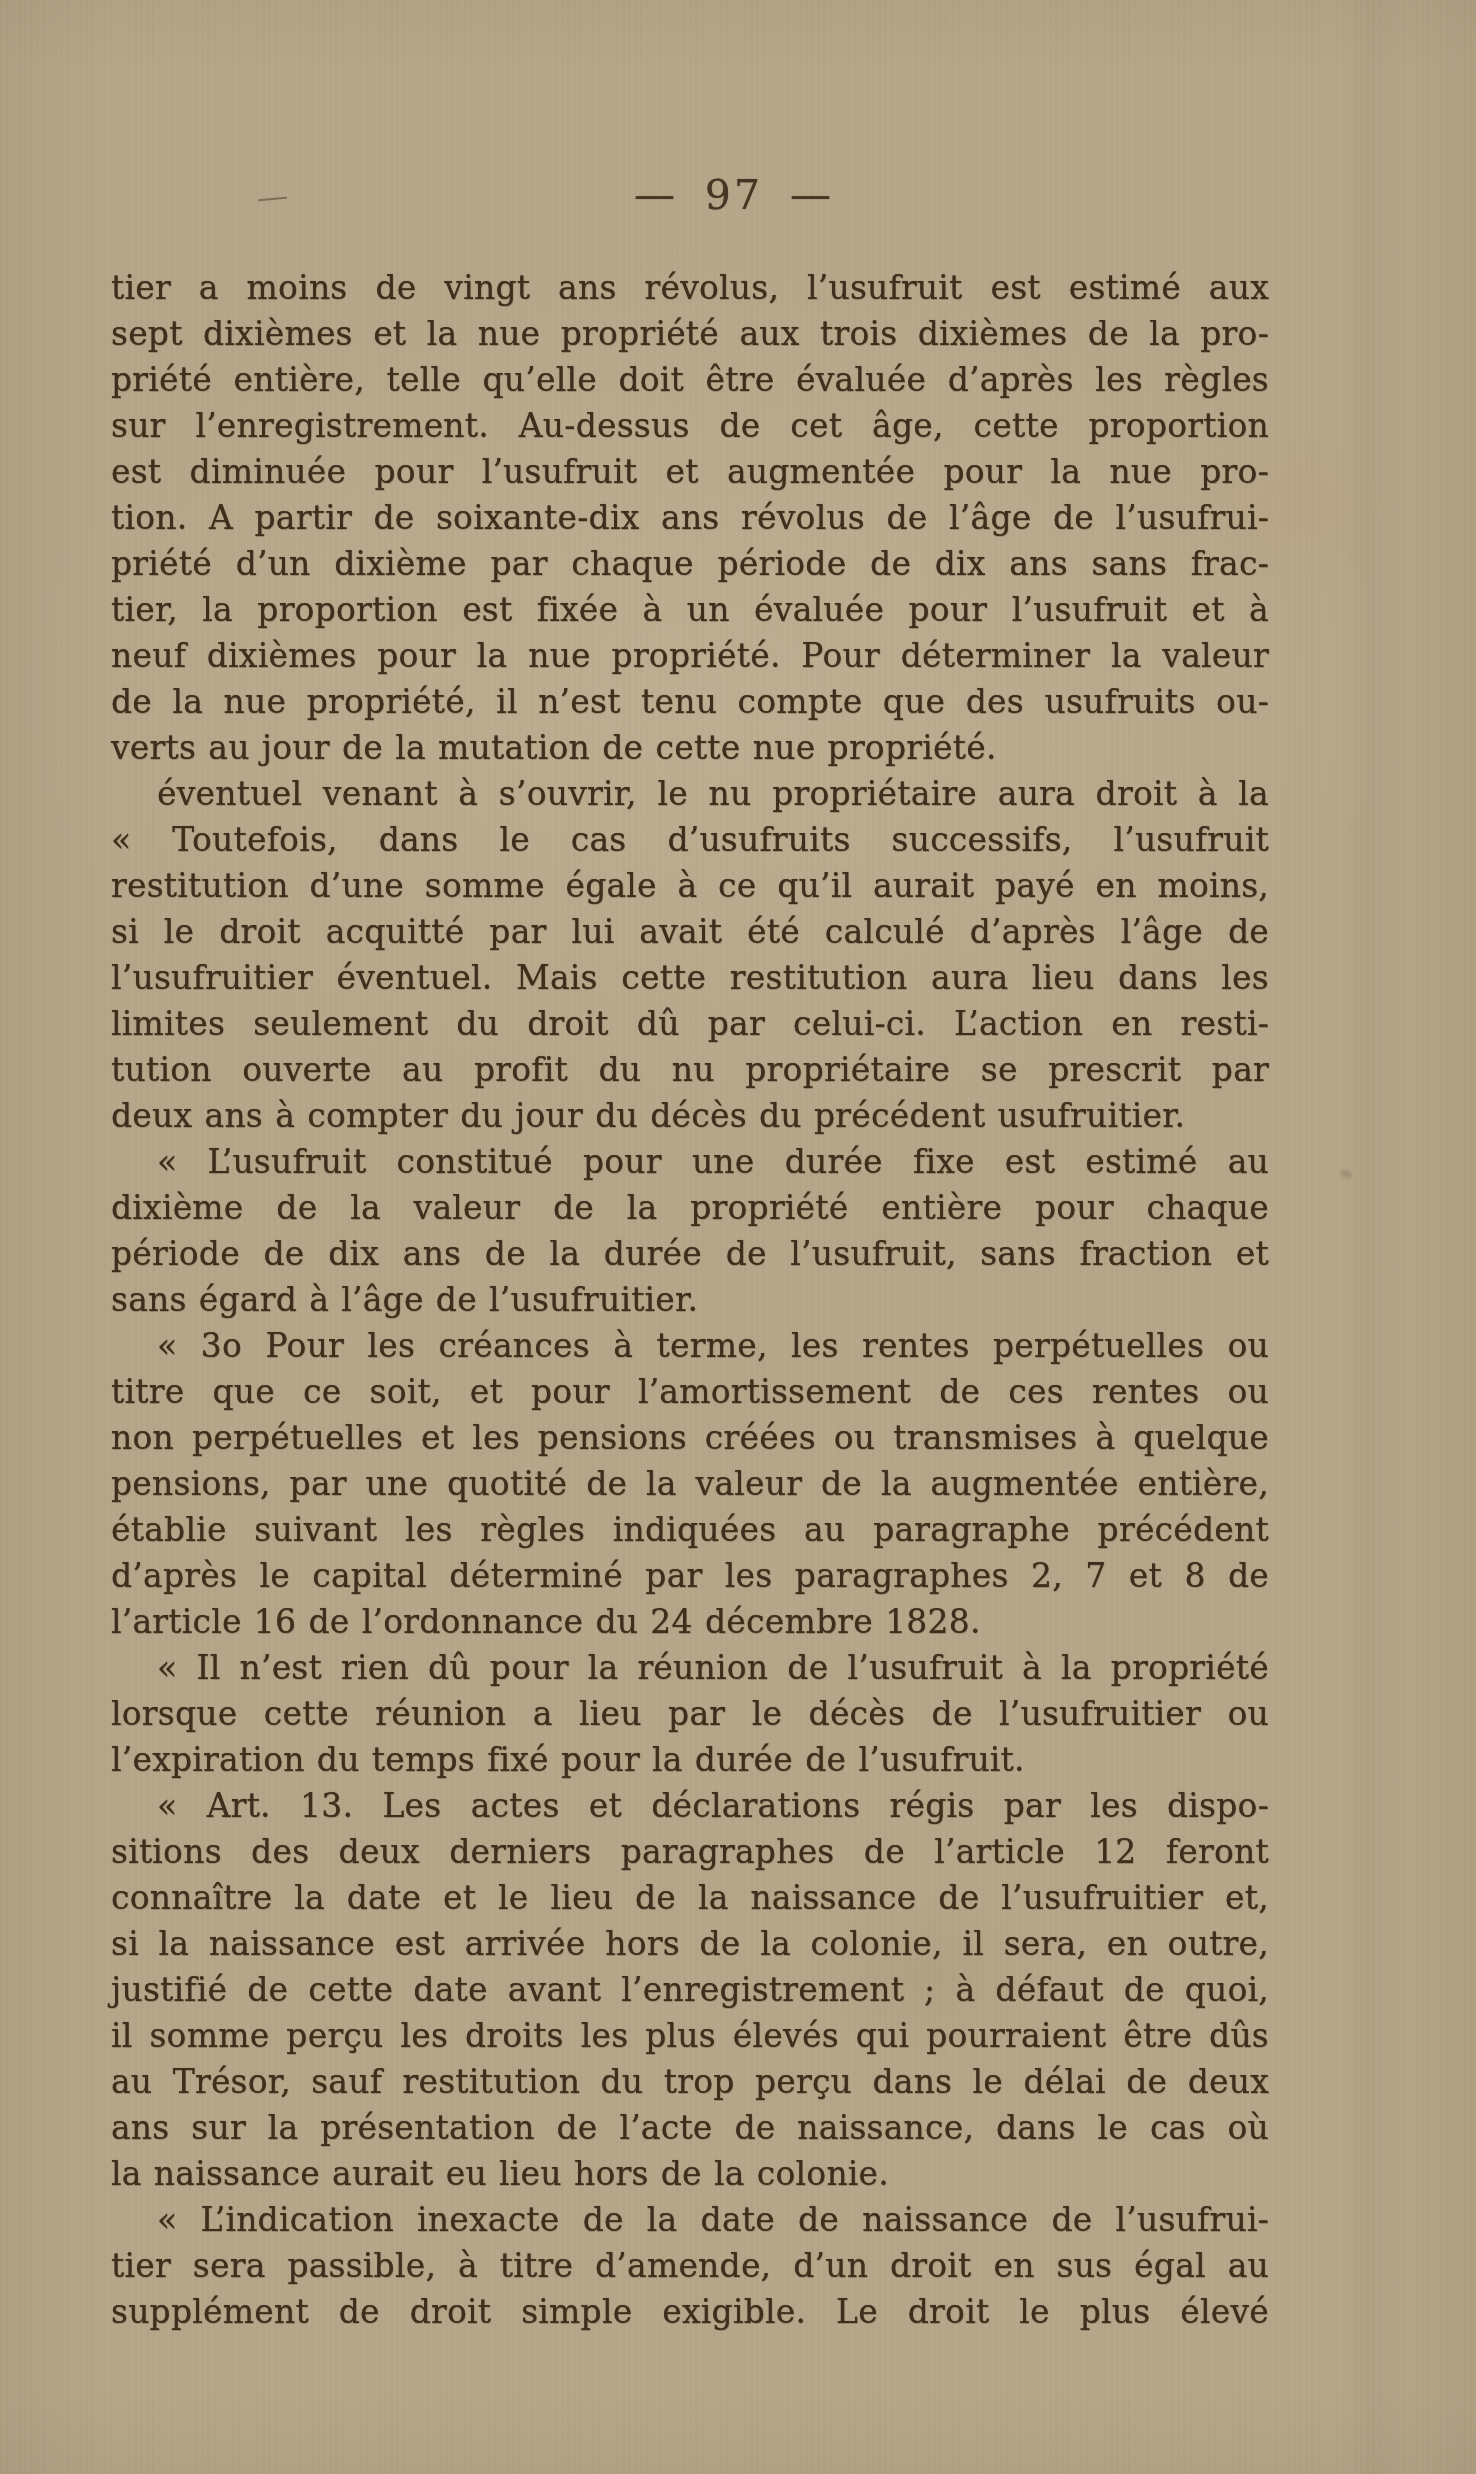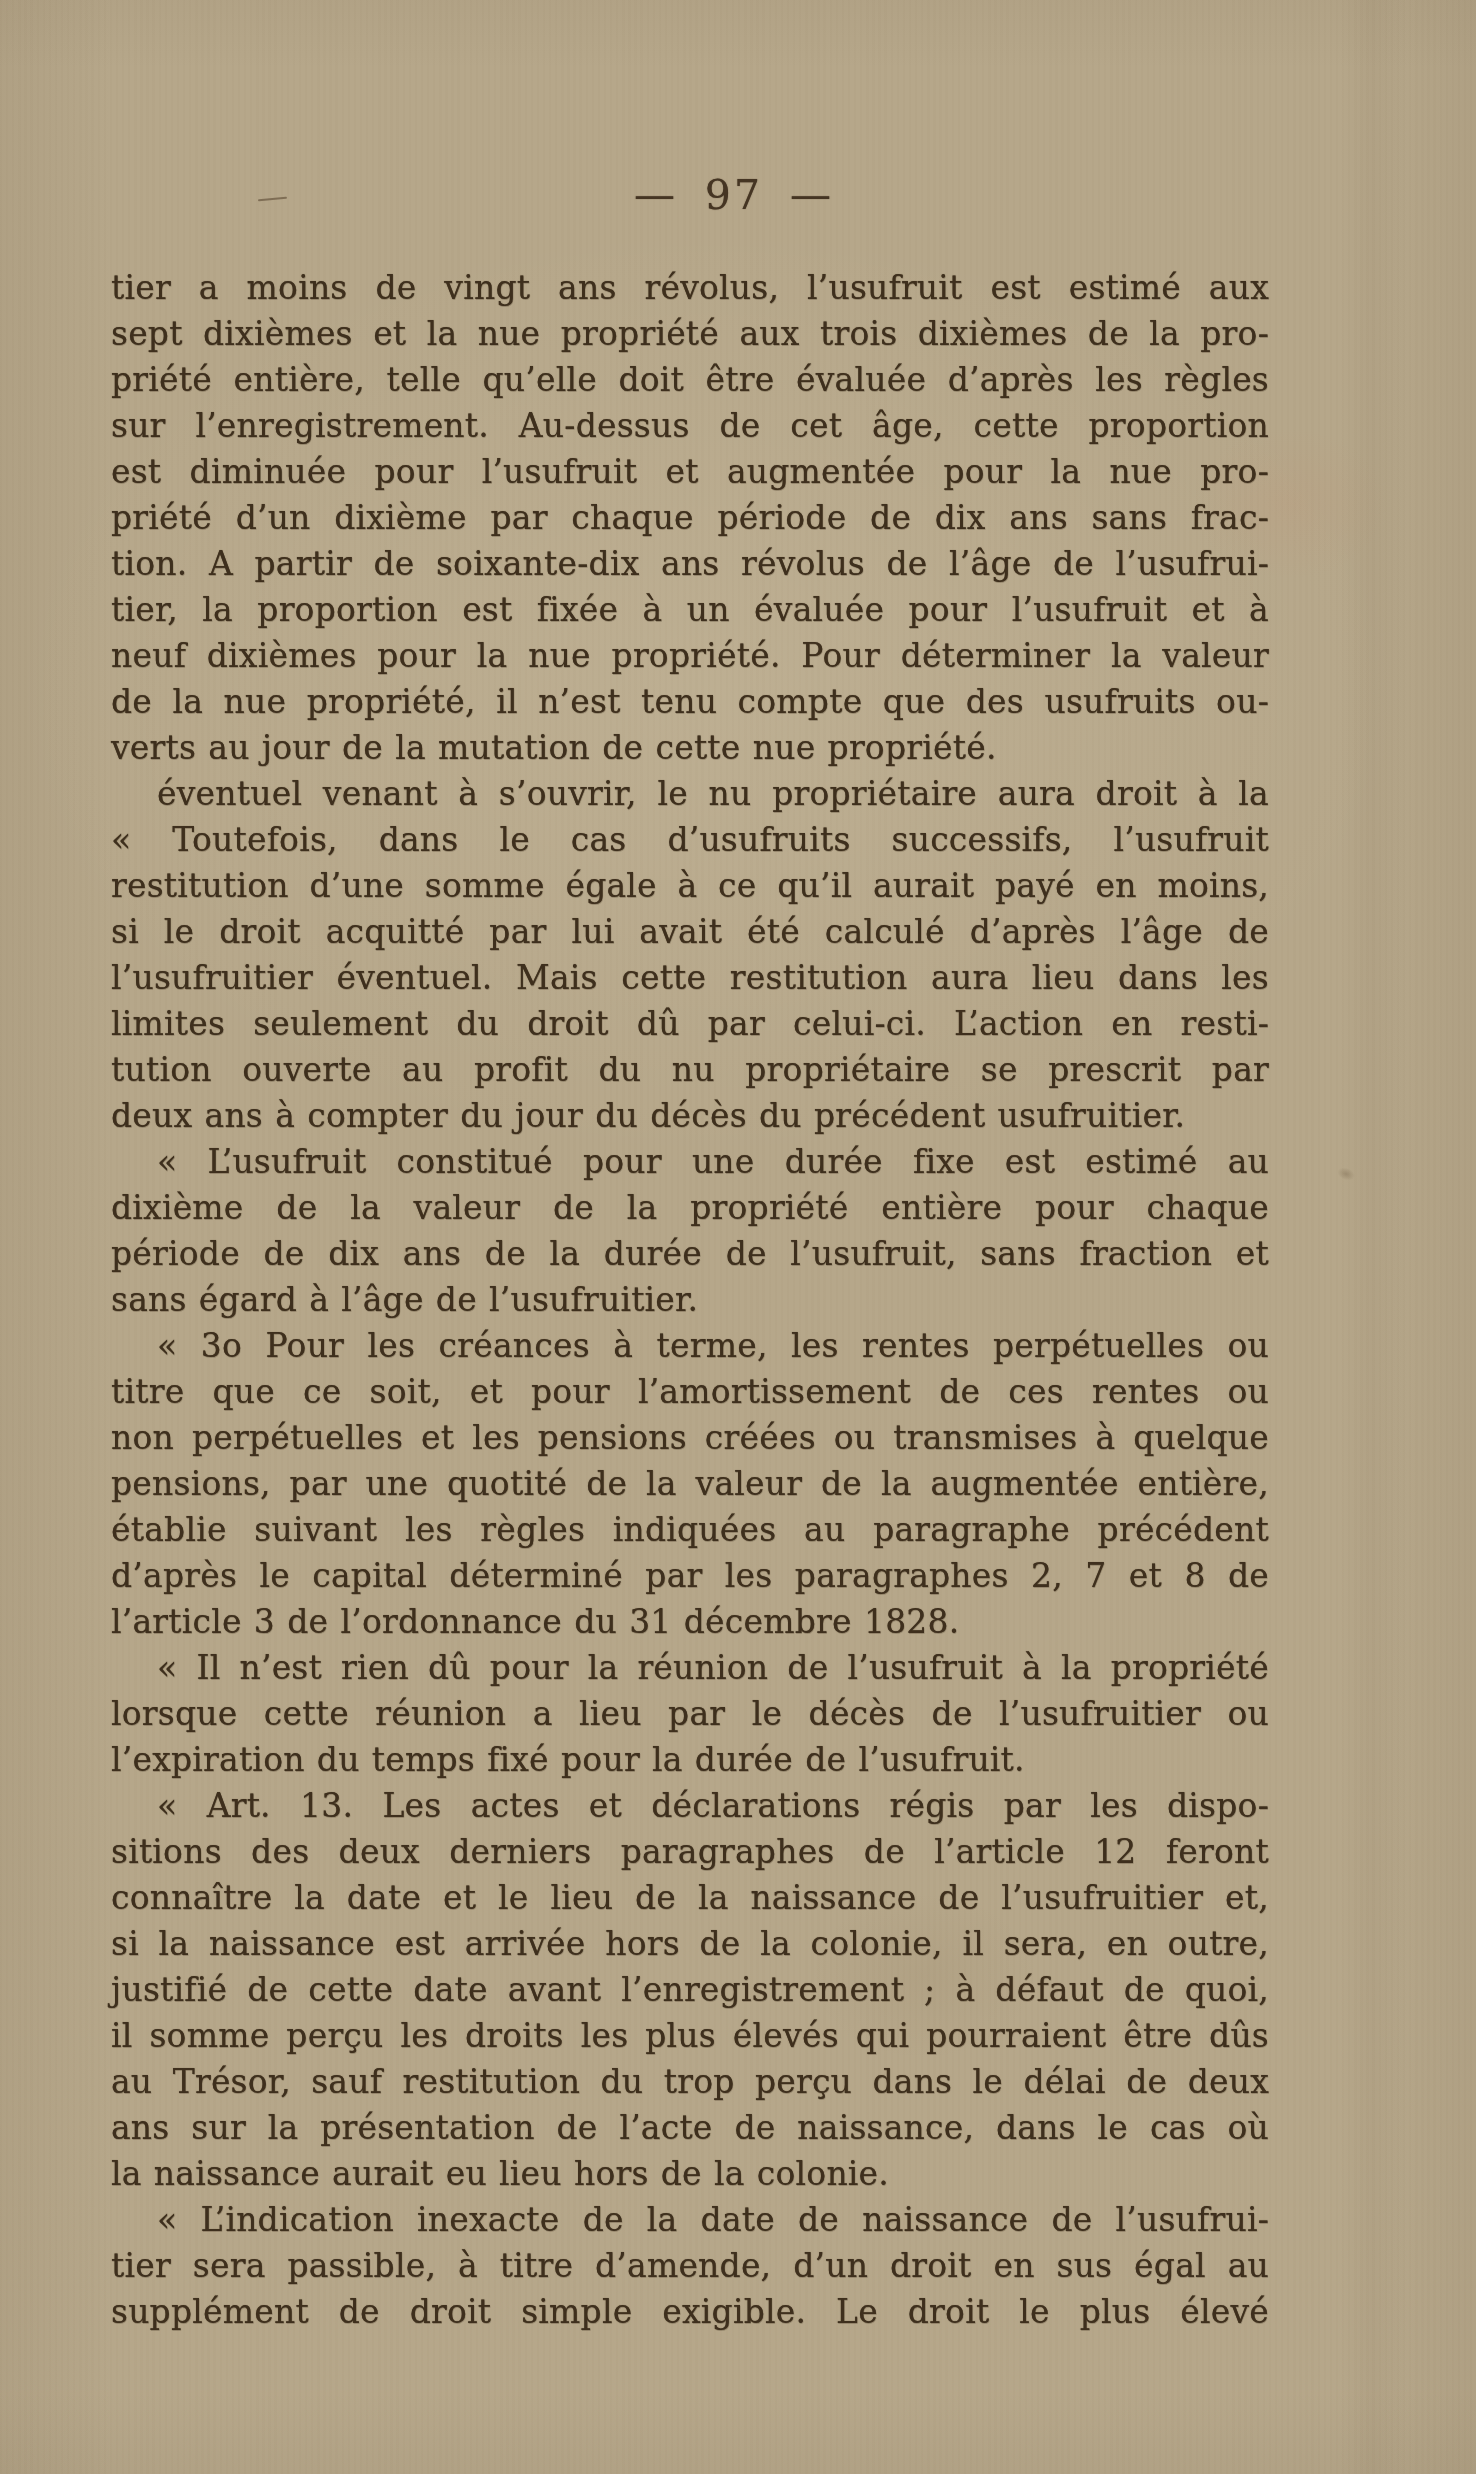--- a/index.html
+++ b/index.html
@@ -82,22 +82,22 @@
   <div class="pencil-mark"></div>
   <div class="margin-mark"></div>
   <div class="pagenum">— 97 —</div>
   <div class="body">
       <div class="paragraph">
         <div class="line">tier a moins de vingt ans révolus, l’usufruit est estimé aux</div>
         <div class="line">sept dixièmes et la nue propriété aux trois dixièmes de la pro-</div>
         <div class="line">priété entière, telle qu’elle doit être évaluée d’après les règles</div>
         <div class="line">sur l’enregistrement. Au-dessus de cet âge, cette proportion</div>
         <div class="line">est diminuée pour l’usufruit et augmentée pour la nue pro-</div>
+        <div class="line">tion. A partir de soixante-dix ans révolus de l’âge de l’usufrui-</div>
         <div class="line">priété d’un dixième par chaque période de dix ans sans frac-</div>
-        <div class="line">tion. A partir de soixante-dix ans révolus de l’âge de l’usufrui-</div>
         <div class="line">tier, la proportion est fixée à un évaluée pour l’usufruit et à</div>
         <div class="line">neuf dixièmes pour la nue propriété. Pour déterminer la valeur</div>
         <div class="line">de la nue propriété, il n’est tenu compte que des usufruits ou-</div>
         <div class="line endline">verts au jour de la mutation de cette nue propriété.</div>
       </div>
       <div class="paragraph indent">
         <div class="line">éventuel venant à s’ouvrir, le nu propriétaire aura droit à la</div>
         <div class="line">« Toutefois, dans le cas d’usufruits successifs, l’usufruit</div>
         <div class="line">restitution d’une somme égale à ce qu’il aurait payé en moins,</div>
         <div class="line">si le droit acquitté par lui avait été calculé d’après l’âge de</div>
@@ -112,21 +112,21 @@
         <div class="line">période de dix ans de la durée de l’usufruit, sans fraction et</div>
         <div class="line endline">sans égard à l’âge de l’usufruitier.</div>
       </div>
       <div class="paragraph indent">
         <div class="line">« 3o Pour les créances à terme, les rentes perpétuelles ou</div>
         <div class="line">titre que ce soit, et pour l’amortissement de ces rentes ou</div>
         <div class="line">non perpétuelles et les pensions créées ou transmises à quelque</div>
         <div class="line">pensions, par une quotité de la valeur de la augmentée entière,</div>
         <div class="line">établie suivant les règles indiquées au paragraphe précédent</div>
         <div class="line">d’après le capital déterminé par les paragraphes 2, 7 et 8 de</div>
-        <div class="line endline">l’article 3 de l’ordonnance du 31 décembre 1828.</div>
+        <div class="line endline">l’article 16 de l’ordonnance du 24 décembre 1828.</div>
       </div>
       <div class="paragraph indent">
         <div class="line">« Il n’est rien dû pour la réunion de l’usufruit à la propriété</div>
         <div class="line">lorsque cette réunion a lieu par le décès de l’usufruitier ou</div>
         <div class="line endline">l’expiration du temps fixé pour la durée de l’usufruit.</div>
       </div>
       <div class="paragraph indent">
         <div class="line">« Art. 13. Les actes et déclarations régis par les dispo-</div>
         <div class="line">sitions des deux derniers paragraphes de l’article 12 feront</div>
         <div class="line">connaître la date et le lieu de la naissance de l’usufruitier et,</div>

